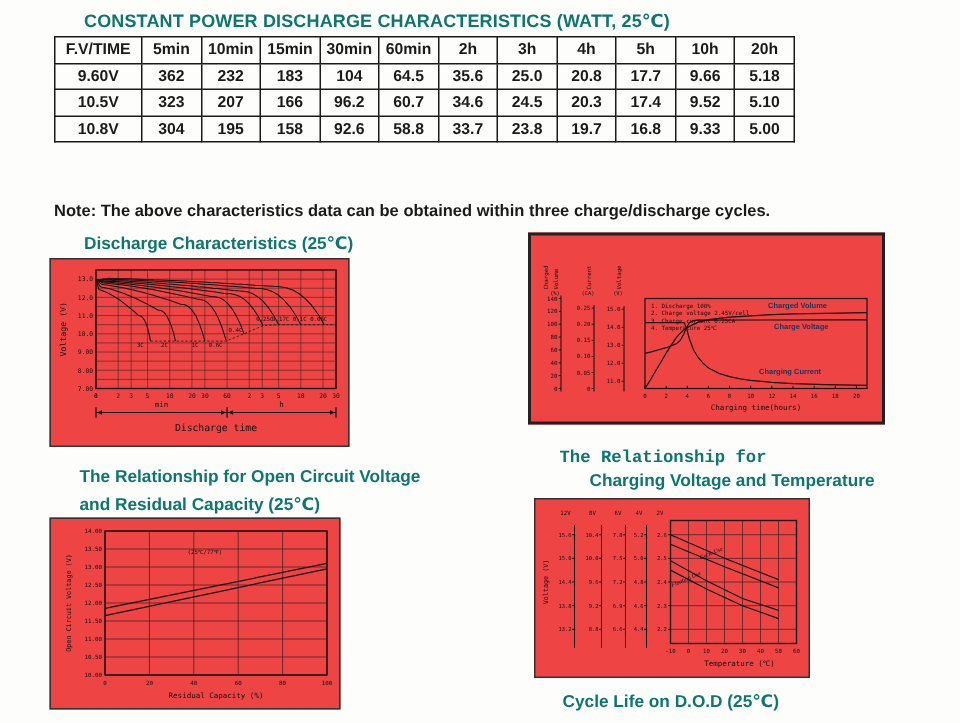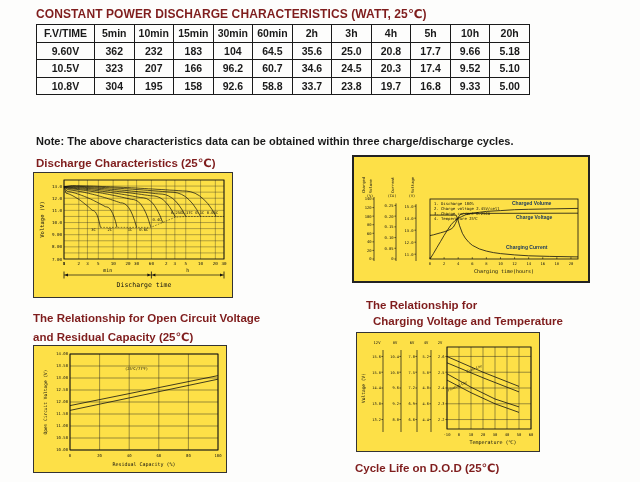--- a/index.html
+++ b/index.html
@@ -1,32 +1,32 @@
 <!DOCTYPE html>
 <html><head>
 <meta charset="utf-8">
 <style>
   html,body{margin:0;padding:0;}
   body{width:640px;height:482px;position:relative;background:#fdfdfc;
        font-family:"Liberation Sans","DejaVu Sans",sans-serif;color:#1a1a1a;overflow:hidden;}
   .abs{position:absolute;}
-  .blue{color:#7f1d1d;font-weight:bold;}
+  .blue{color:#0f766e;font-weight:bold;margin-left:20px;}
   #main-title{left:36px;top:7px;font-size:12px;letter-spacing:0.1px;}
   #data-table{left:36px;top:24px;width:494px;border-collapse:collapse;table-layout:fixed;}
   #data-table td{border:1.5px solid #1a1a1a;text-align:center;font-size:10.5px;font-weight:bold;
                  padding:1px 0;height:14.5px;color:#1a1a1a;}
   #note{left:36px;top:135px;font-size:11px;font-weight:bold;}
   .chart-title{font-size:11.5px;line-height:15px;}
   #t1{left:36px;top:156px;}
   #t3a{left:33px;top:311px;}
   #t3b{left:33px;top:330px;}
-  #t4a{left:366px;top:298px;}
+  #t4a{left:353px;top:298px;font-family:Liberation Mono, monospace;}
   #t4b{left:373px;top:314px;}
   #t5{left:355px;top:461px;}
-  .frame{background:#fde047;}
+  .frame{background:#ef4444;}
   #c1{left:33px;top:172px;width:198px;height:124px;border:1.2px solid #333;}
   #c2{left:352px;top:155px;width:234px;height:124px;border:2px solid #222;}
   #c3{left:33px;top:345px;width:192px;height:126px;border:1.2px solid #333;}
   #c4{left:356px;top:332px;width:182px;height:118px;border:1.2px solid #333;}
   svg{display:block;}
   svg text{font-family:"DejaVu Sans Mono","Liberation Mono",monospace;fill:#111;}
   svg .navy{fill:#17365d;font-weight:bold;font-family:"Liberation Sans",sans-serif;}
   svg .ital{font-style:italic;font-family:"Liberation Serif","DejaVu Serif",serif;}
 </style>
 </head>

